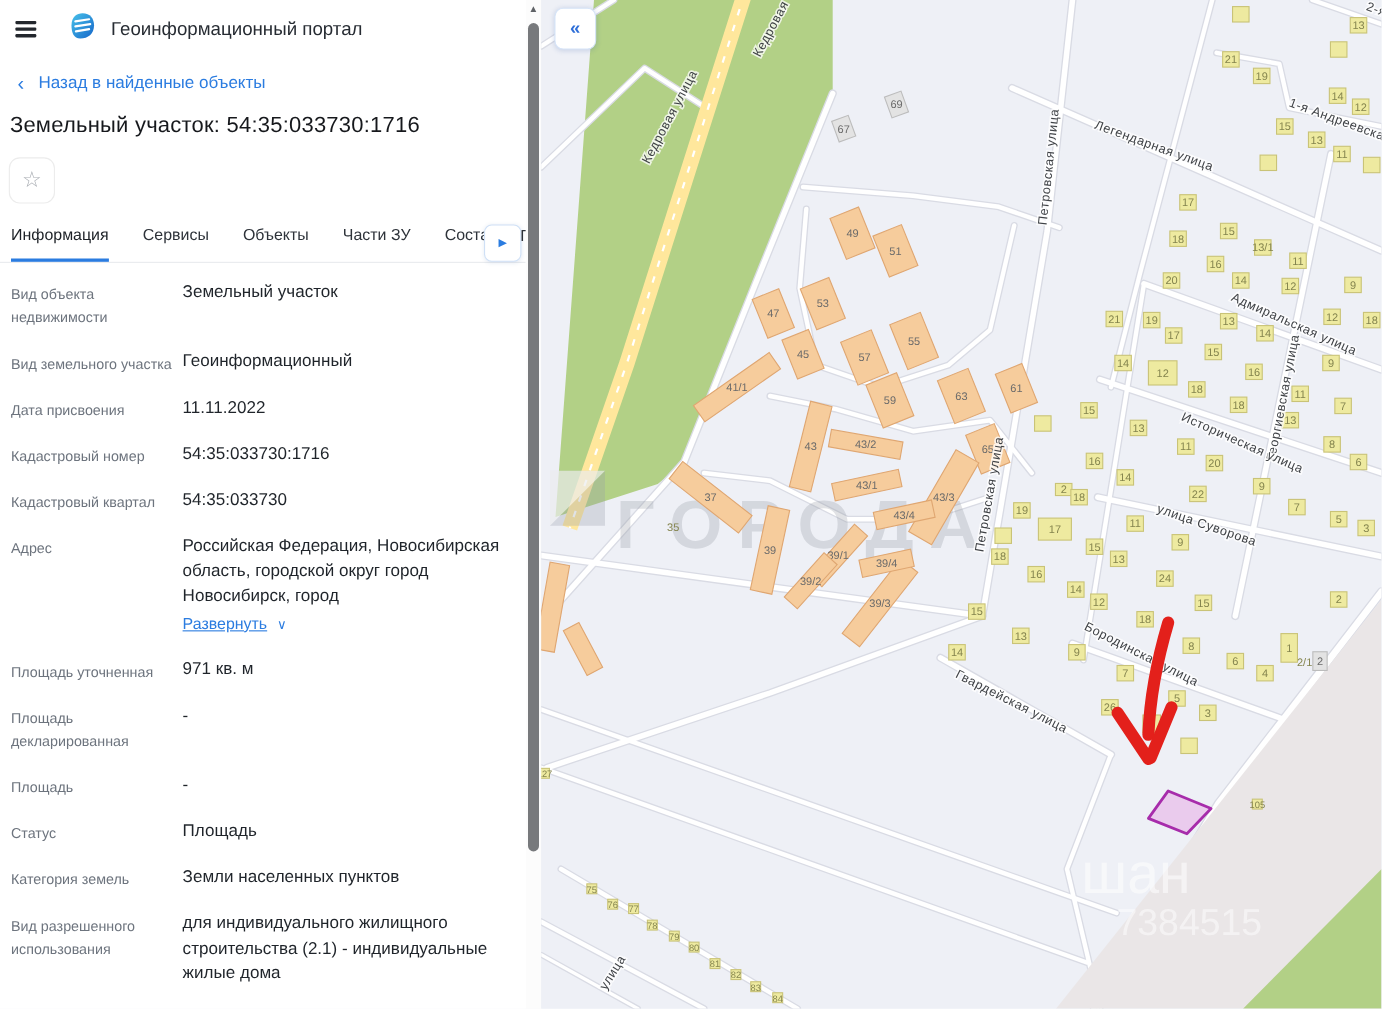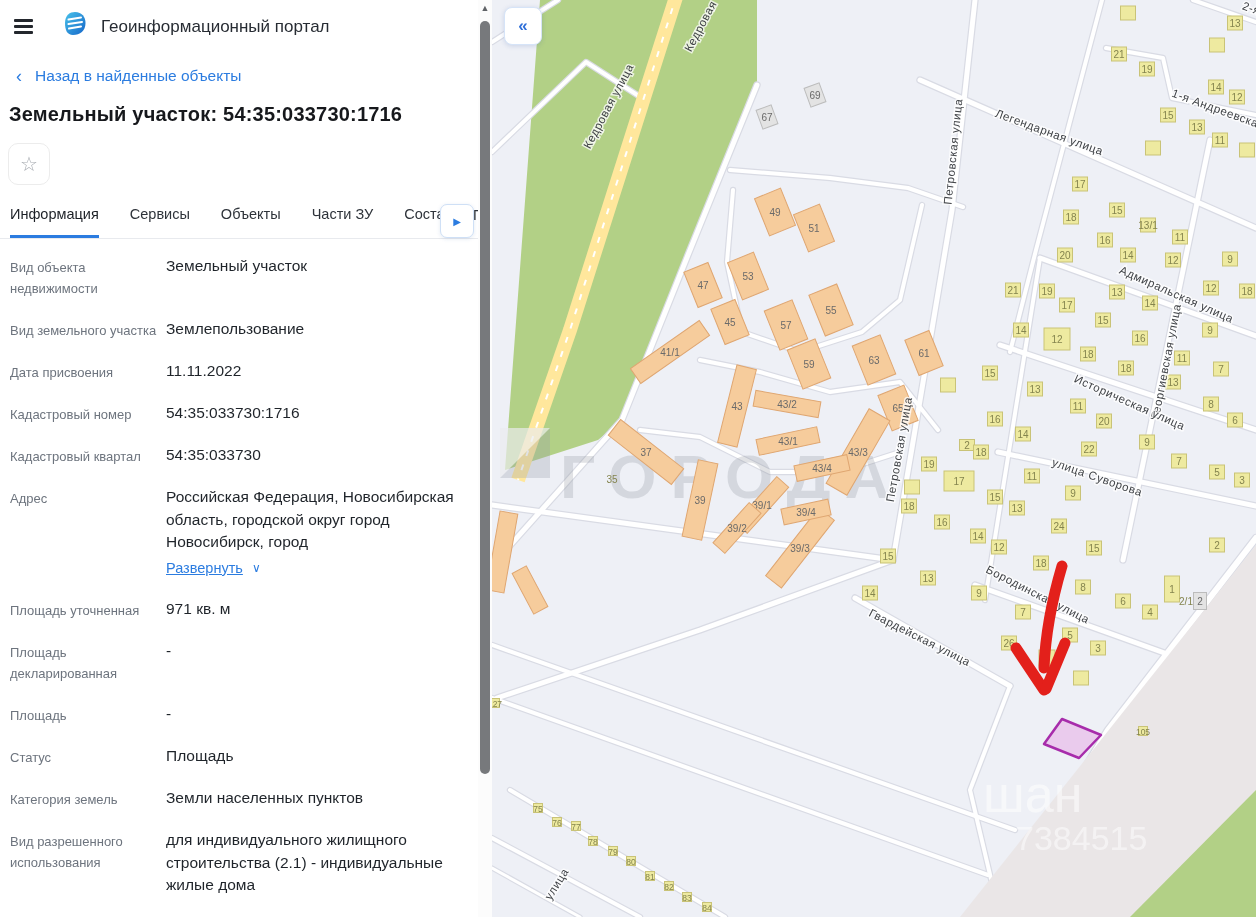--- a/index.html
+++ b/index.html
@@ -7,21 +7,21 @@
        font-family:"Liberation Sans",sans-serif;}
   
   .panel{position:absolute;left:0;top:0;width:478px;height:917px;background:#fff;overflow:hidden;}
   .topbar{display:flex;align-items:flex-end;margin:10px 0 0 14px;}
   .burger{width:20px;cursor:pointer;}
   .burger span{display:block;width:19px;height:2.5px;background:#23272d;margin:3.4px 0;border-radius:1px;}
   .logo{margin-left:27px;width:27px;height:27px;}
   .apptitle{margin-left:13px;font-size:17px;color:#272c33;}
   .back{display:flex;align-items:center;gap:13px;margin:30px 0 0 16px;color:#2b7ce0;font-size:15.5px;cursor:pointer;width:max-content;}
   .back .chev{font-size:18px;line-height:14px;}
-  h1{margin:18px 0 0 9px;font-size:20px;font-weight:700;color:#16181c;letter-spacing:.2px;}
+  h1{margin:18px 0 0 9px;font-size:20px;font-weight:400;color:#16181c;letter-spacing:.2px;}
   .star{margin:17px 0 0 8px;width:42px;height:42px;border:1px solid #ececec;border-radius:10px;background:#fff;
         color:#a9adb3;font-size:20px;line-height:20px;cursor:pointer;}
   .tabs{position:relative;margin-top:21px;height:33px;border-bottom:1px solid #e8eaee;display:flex;gap:31px;
         padding-left:10px;box-sizing:border-box;width:478px;}
   .tab{font-size:14.5px;color:#2e333a;white-space:nowrap;padding-bottom:18px;cursor:pointer;}
   .tab.active{border-bottom:3px solid #2b7ce0;color:#1c2026;}
   .tabmore{position:absolute;left:440px;top:-2px;width:34px;height:34px;background:#fff;border:1px solid #cfe0f6;
         border-radius:7px;color:#2b7ce0;font-size:10px;cursor:pointer;box-shadow:0 1px 4px rgba(30,80,160,.12);}
   .clipnext{position:absolute;left:473px;top:1px;font-size:14.5px;color:#2e333a;}
   .fields{margin:16px 0 0 10px;}
@@ -91,21 +91,21 @@
     <span class="clipnext">Г</span>
   </div>
 
   <div class="fields" id="fields">
       <div class="frow">
         <div class="flabel">Вид объекта недвижимости</div>
         <div class="fvalue">Земельный участок</div>
       </div>
       <div class="frow">
         <div class="flabel">Вид земельного участка</div>
-        <div class="fvalue">Землепользование</div>
+        <div class="fvalue">Геоинформационный</div>
       </div>
       <div class="frow">
         <div class="flabel">Дата присвоения</div>
         <div class="fvalue">11.11.2022</div>
       </div>
       <div class="frow">
         <div class="flabel">Кадастровый номер</div>
         <div class="fvalue">54:35:033730:1716</div>
       </div>
       <div class="frow">

